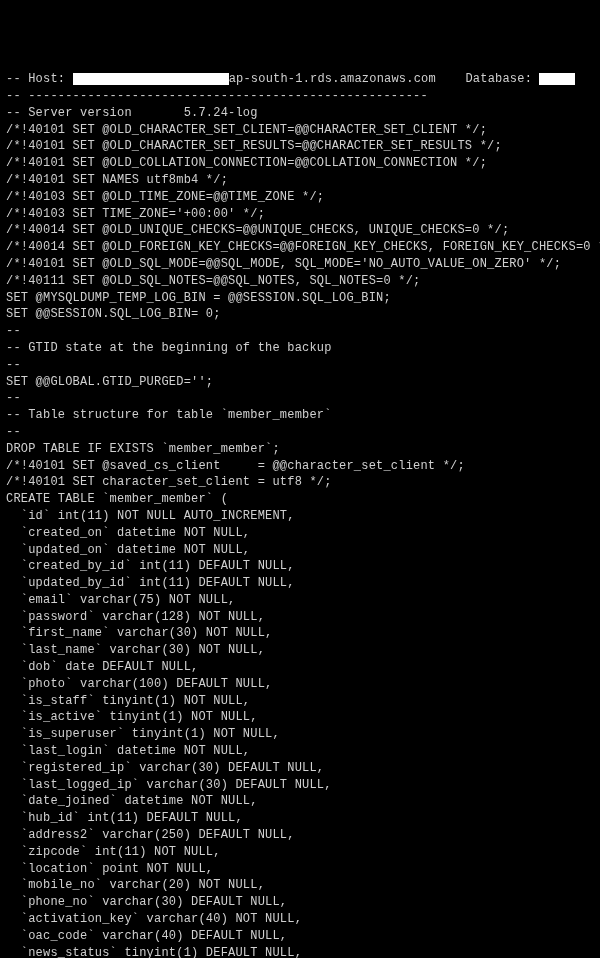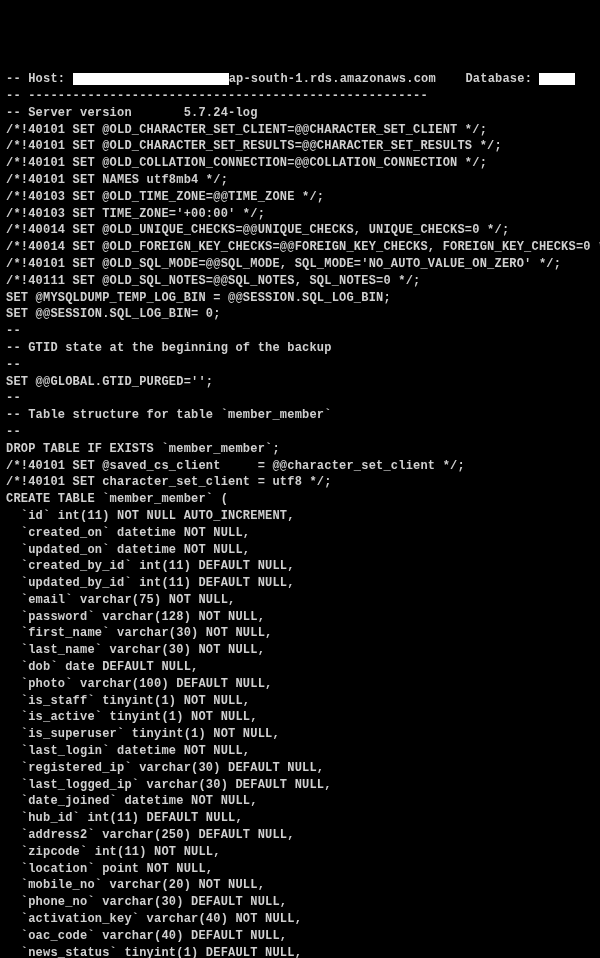--- a/index.html
+++ b/index.html
@@ -15,21 +15,21 @@
       white-space: pre;
       overflow: hidden;
       letter-spacing: 0.2px;
     }
     .redacted {
       display: inline-block;
       background: #ffffff;
       height: 12px;
       vertical-align: middle;
     }
-    .line { display: block; font-weight: bold; }
+    .line { display: block; }
   </style>
 </head>
 <body>
 
 
 
 <div id="terminal"><span class="line">-- Host: <span class="redacted" style="width:156px"></span>ap-south-1.rds.amazonaws.com    Database: <span class="redacted" style="width:36px"></span></span><span class="line">-- ------------------------------------------------------</span><span class="line">-- Server version       5.7.24-log</span><span class="line"></span><span class="line">/*!40101 SET @OLD_CHARACTER_SET_CLIENT=@@CHARACTER_SET_CLIENT */;</span><span class="line">/*!40101 SET @OLD_CHARACTER_SET_RESULTS=@@CHARACTER_SET_RESULTS */;</span><span class="line">/*!40101 SET @OLD_COLLATION_CONNECTION=@@COLLATION_CONNECTION */;</span><span class="line">/*!40101 SET NAMES utf8mb4 */;</span><span class="line">/*!40103 SET @OLD_TIME_ZONE=@@TIME_ZONE */;</span><span class="line">/*!40103 SET TIME_ZONE='+00:00' */;</span><span class="line">/*!40014 SET @OLD_UNIQUE_CHECKS=@@UNIQUE_CHECKS, UNIQUE_CHECKS=0 */;</span><span class="line">/*!40014 SET @OLD_FOREIGN_KEY_CHECKS=@@FOREIGN_KEY_CHECKS, FOREIGN_KEY_CHECKS=0 */;</span><span class="line">/*!40101 SET @OLD_SQL_MODE=@@SQL_MODE, SQL_MODE='NO_AUTO_VALUE_ON_ZERO' */;</span><span class="line">/*!40111 SET @OLD_SQL_NOTES=@@SQL_NOTES, SQL_NOTES=0 */;</span><span class="line">SET @MYSQLDUMP_TEMP_LOG_BIN = @@SESSION.SQL_LOG_BIN;</span><span class="line">SET @@SESSION.SQL_LOG_BIN= 0;</span><span class="line"></span><span class="line">--</span><span class="line">-- GTID state at the beginning of the backup</span><span class="line">--</span><span class="line"></span><span class="line">SET @@GLOBAL.GTID_PURGED='';</span><span class="line"></span><span class="line">--</span><span class="line">-- Table structure for table `member_member`</span><span class="line">--</span><span class="line"></span><span class="line">DROP TABLE IF EXISTS `member_member`;</span><span class="line">/*!40101 SET @saved_cs_client     = @@character_set_client */;</span><span class="line">/*!40101 SET character_set_client = utf8 */;</span><span class="line">CREATE TABLE `member_member` (</span><span class="line">  `id` int(11) NOT NULL AUTO_INCREMENT,</span><span class="line">  `created_on` datetime NOT NULL,</span><span class="line">  `updated_on` datetime NOT NULL,</span><span class="line">  `created_by_id` int(11) DEFAULT NULL,</span><span class="line">  `updated_by_id` int(11) DEFAULT NULL,</span><span class="line">  `email` varchar(75) NOT NULL,</span><span class="line">  `password` varchar(128) NOT NULL,</span><span class="line">  `first_name` varchar(30) NOT NULL,</span><span class="line">  `last_name` varchar(30) NOT NULL,</span><span class="line">  `dob` date DEFAULT NULL,</span><span class="line">  `photo` varchar(100) DEFAULT NULL,</span><span class="line">  `is_staff` tinyint(1) NOT NULL,</span><span class="line">  `is_active` tinyint(1) NOT NULL,</span><span class="line">  `is_superuser` tinyint(1) NOT NULL,</span><span class="line">  `last_login` datetime NOT NULL,</span><span class="line">  `registered_ip` varchar(30) DEFAULT NULL,</span><span class="line">  `last_logged_ip` varchar(30) DEFAULT NULL,</span><span class="line">  `date_joined` datetime NOT NULL,</span><span class="line">  `hub_id` int(11) DEFAULT NULL,</span><span class="line">  `address2` varchar(250) DEFAULT NULL,</span><span class="line">  `zipcode` int(11) NOT NULL,</span><span class="line">  `location` point NOT NULL,</span><span class="line">  `mobile_no` varchar(20) NOT NULL,</span><span class="line">  `phone_no` varchar(30) DEFAULT NULL,</span><span class="line">  `activation_key` varchar(40) NOT NULL,</span><span class="line">  `oac_code` varchar(40) DEFAULT NULL,</span><span class="line">  `news_status` tinyint(1) DEFAULT NULL,</span></div>
 
 
 

